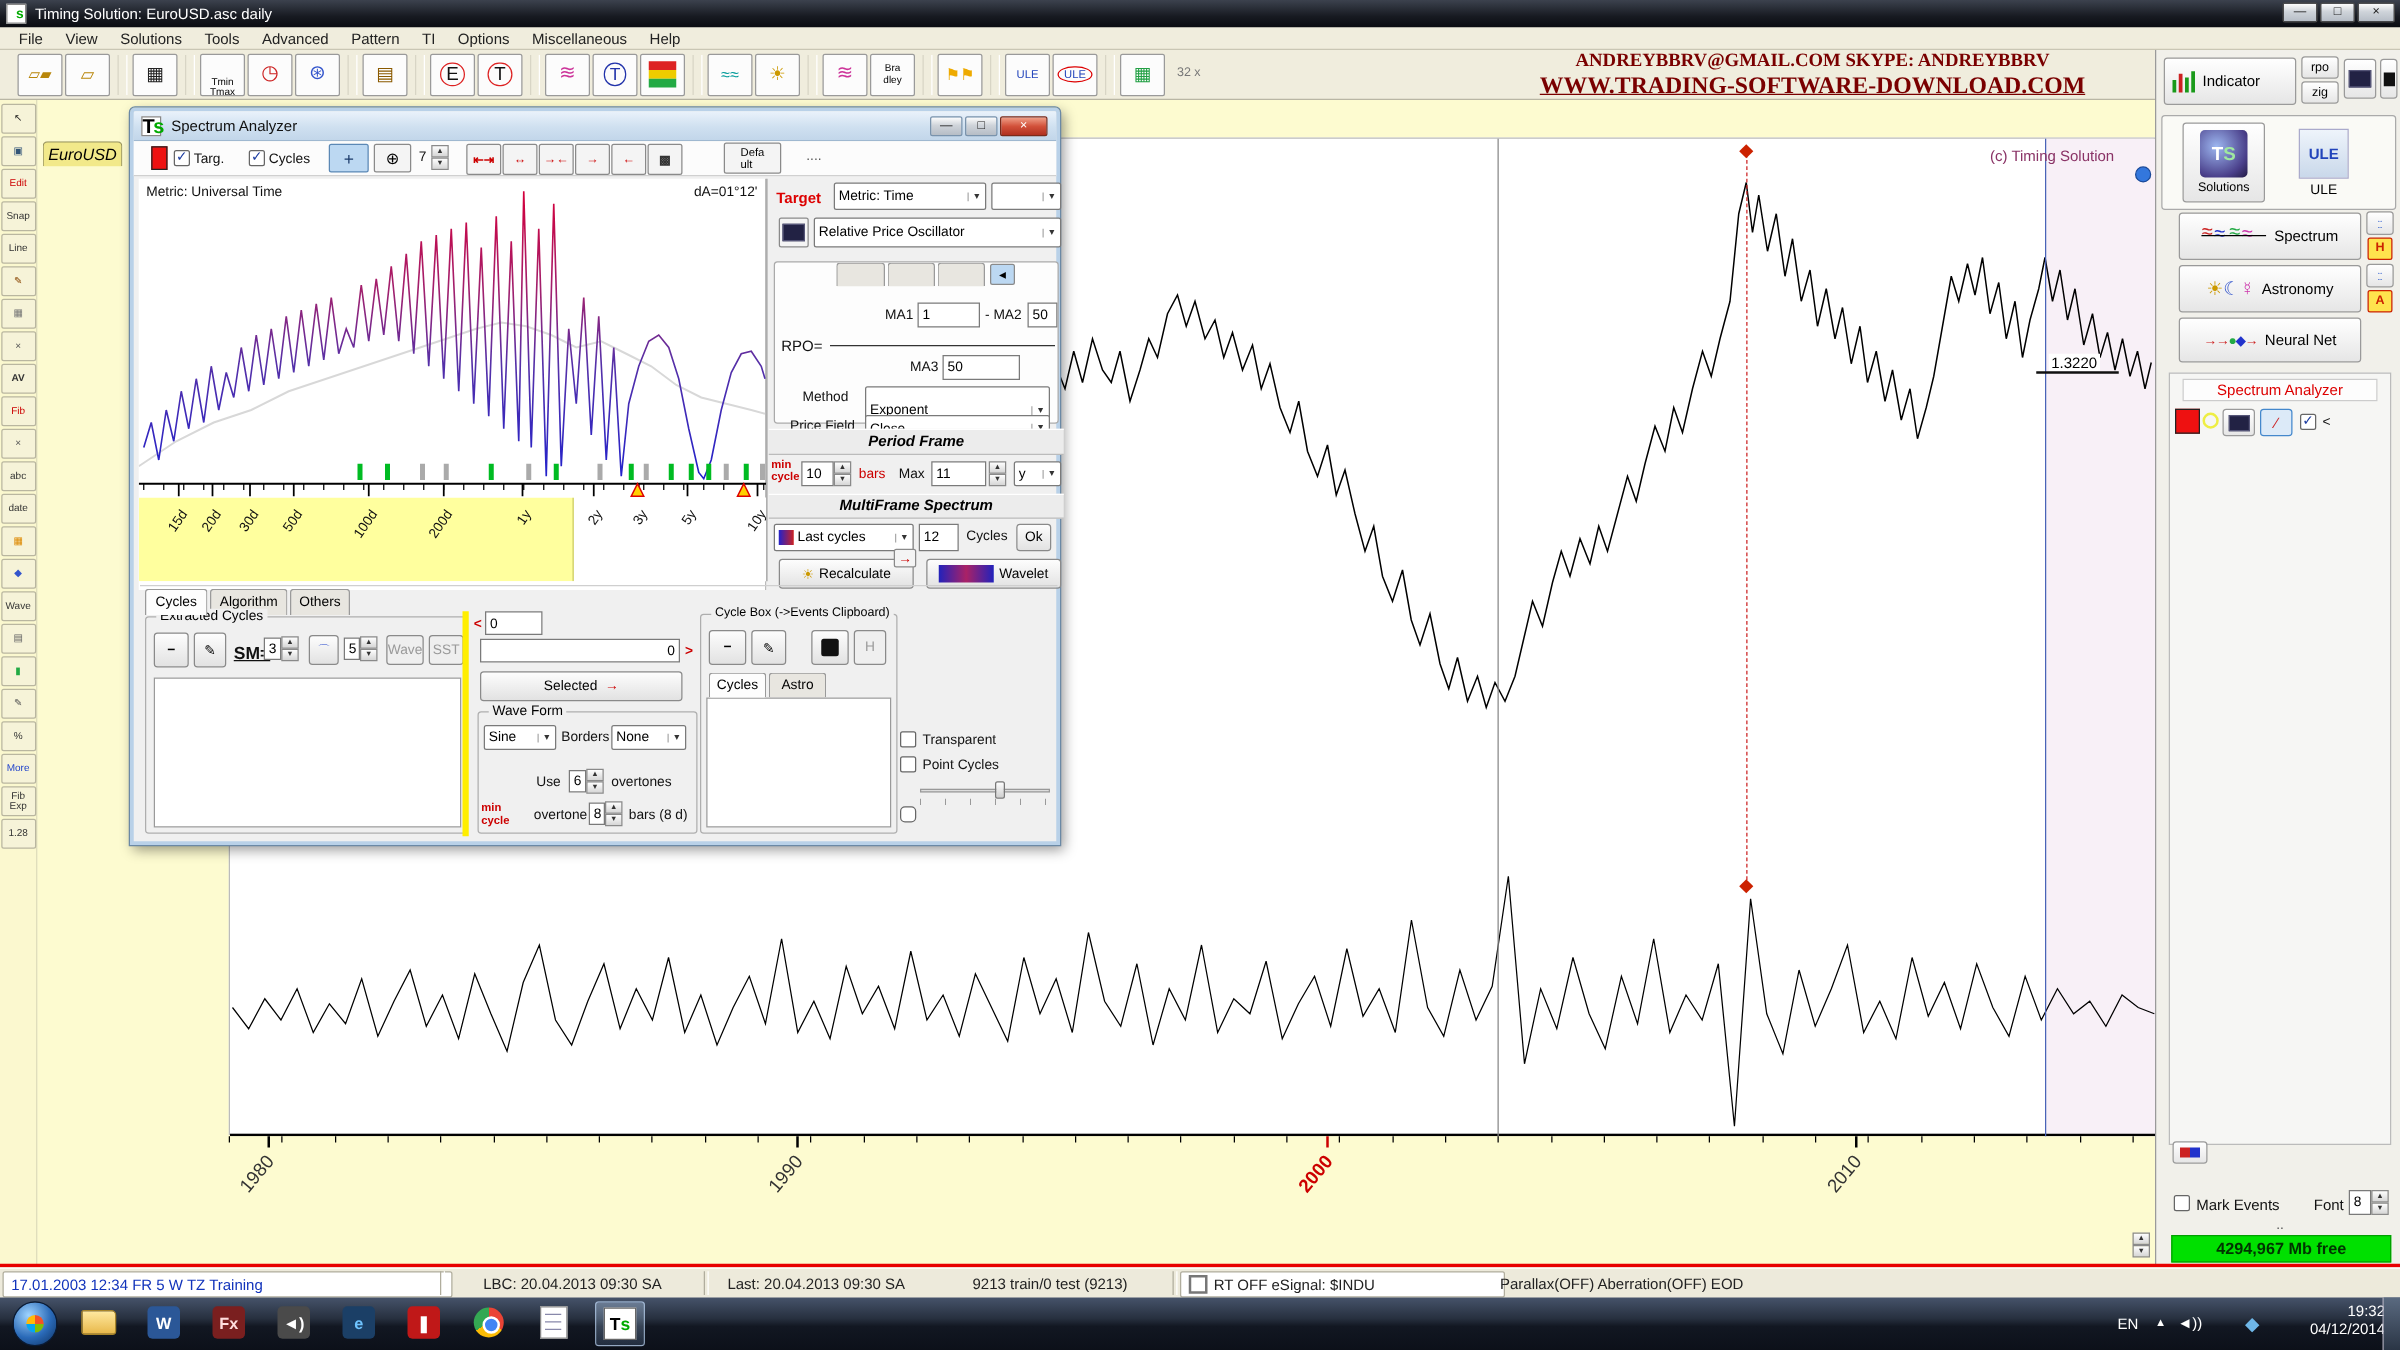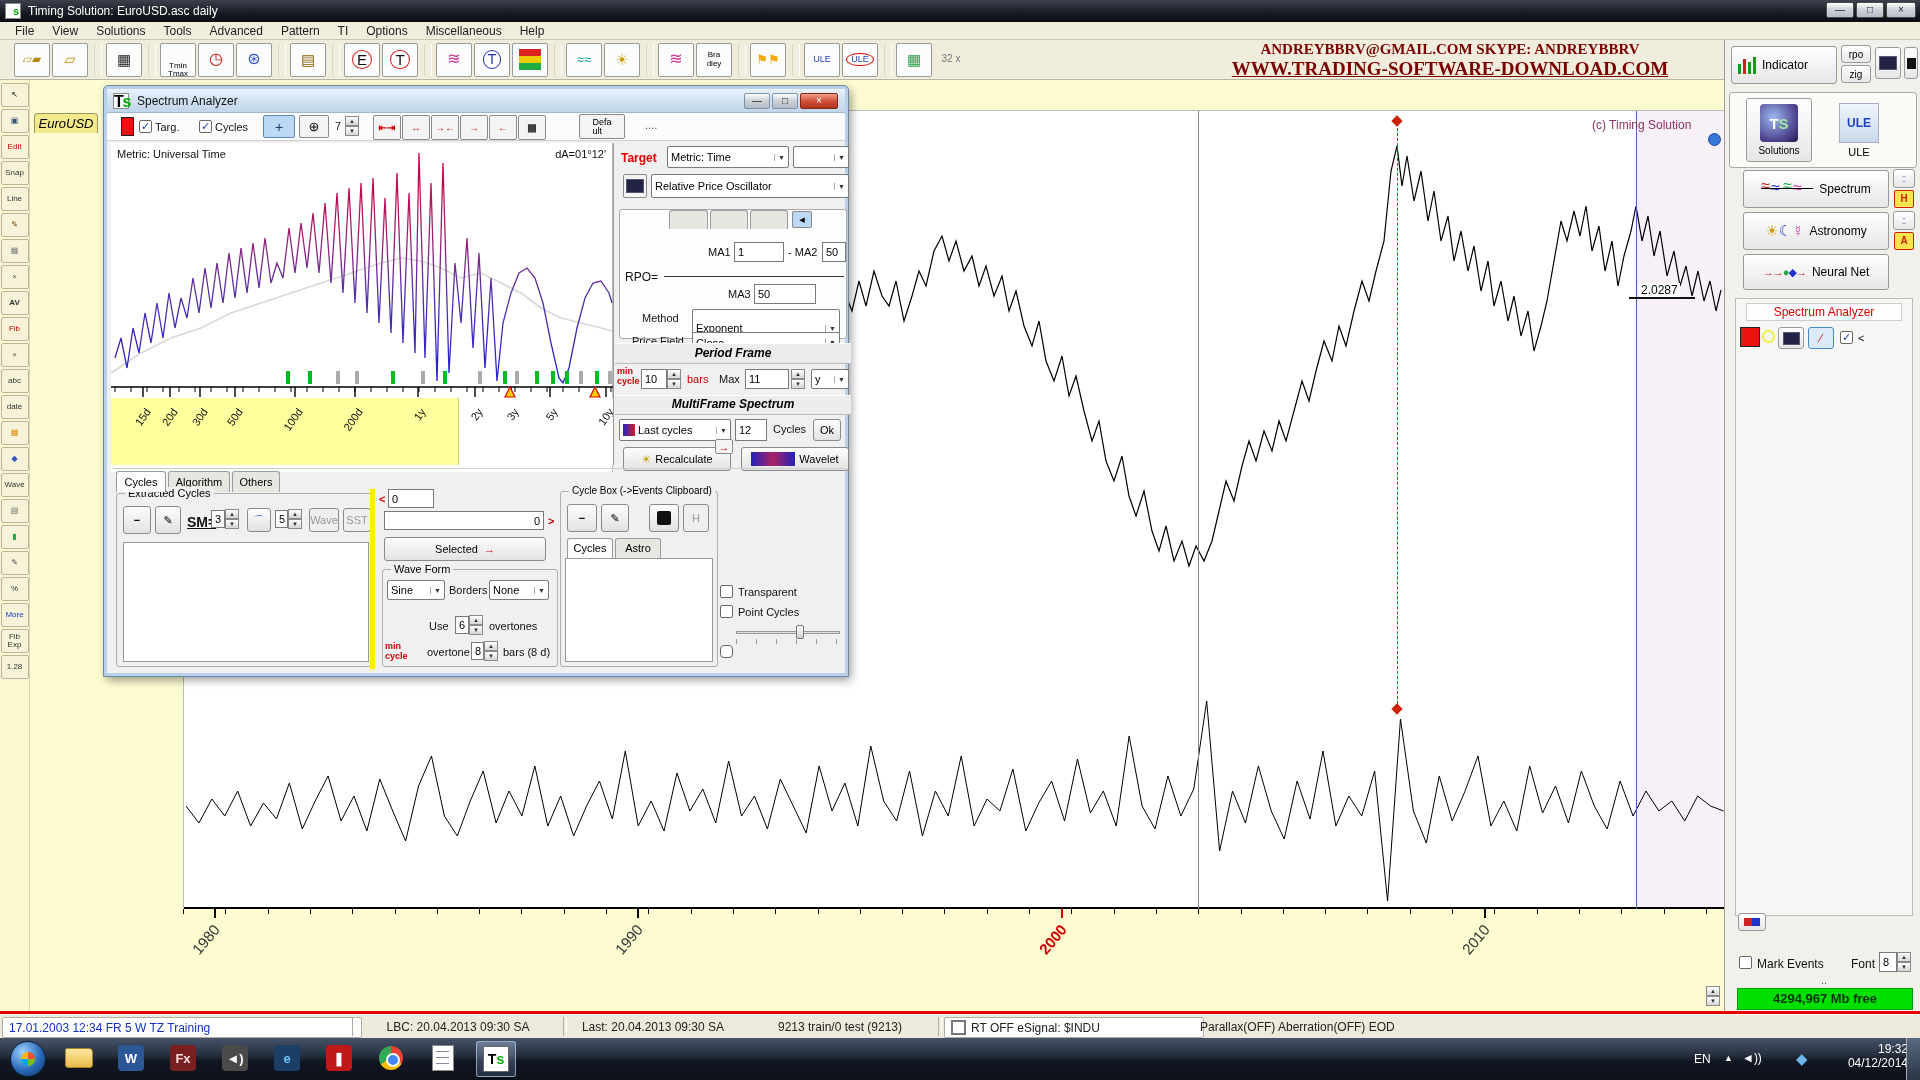--- a/index.html
+++ b/index.html
@@ -167,21 +167,21 @@
         <polyline points="2,695 14.92,712 27.84,688 40.76,705 53.68,680 66.6,715 79.52,692 92.44,708 105.36,672 118.28,718 131.2,690 144.12,665 157.04,710 169.96,685 182.88,720 195.8,668 208.72,700 221.64,730 234.56,675 247.48,645 260.4,705 273.32,725 286.24,690 299.16,660 312.08,712 325,680 337.92,705 350.84,655 363.76,715 376.68,685 389.6,725 402.52,695 415.44,670 428.36,708 441.28,640 454.2,715 467.12,690 480.04,720 492.96,662 505.88,700 518.8,678 531.72,712 544.64,650 557.56,705 570.48,685 583.4,718 596.32,668 609.24,695 622.16,722 635.08,655 648,700 660.92,672 673.84,715 686.76,635 699.68,690 712.6,710 725.52,660 738.4399999999999,725 751.36,680 764.28,705 777.2,645 790.12,715 803.04,688 815.96,700 828.88,658 841.8,720 854.72,692 867.64,670 880.56,710 893.48,648 906.4,702 919.32,680 932.24,715 945.16,625 958.08,695 971,718 983.92,665 996.84,705 1009.76,678 1022.68,590 1035.6,740 1048.52,680 1061.44,712 1074.36,655 1087.28,700 1100.2,728 1113.12,670 1126.04,708 1138.96,640 1151.8799999999999,715 1164.8,685 1177.72,705 1190.64,660 1203.56,790 1216.48,608 1229.4,700 1242.32,732 1255.24,665 1268.16,710 1281.08,680 1294,645 1306.92,715 1319.84,690 1332.76,720 1345.68,655 1358.6,702 1371.52,675 1384.44,712 1397.36,660 1410.28,695 1423.2,718 1436.12,670 1449.04,705 1461.96,680 1474.8799999999999,700 1487.8,690 1500.72,710 1513.64,685 1526.56,695 1539.48,700" fill="none" stroke="#000" stroke-width="1"></polyline>
         <line x1="0" y1="797" x2="1541" y2="797" stroke="#000" stroke-width="2"></line>
       </svg>
     <div class="ab vline" style="left:1014px;background:#888;"></div>
     <div class="ab vline" style="left:1452px;background:#4a63b8;"></div>
     <div class="ab" style="left:1213px;top:12px;height:586px;width:0;border-left:1px dashed #cc2222;"></div>
     <div class="ab" style="left:1209px;top:6px;width:8px;height:8px;background:#cc2200;transform:rotate(45deg);"></div>
     <div class="ab" style="left:1209px;top:594px;width:8px;height:8px;background:#cc2200;transform:rotate(45deg);"></div>
     <div class="ab" style="left:1408px;top:7px;color:#8a3366;font-size:12px;">(c) Timing Solution</div>
     <div class="ab" style="left:1524px;top:22px;width:13px;height:13px;border-radius:50%;background:#3377dd;border:1px solid #1a4a99;"></div>
-    <div class="ab" style="left:1455px;top:172px;font-size:12px;color:#000;background:#fff;padding:0 2px;">2.0287</div>
+    <div class="ab" style="left:1455px;top:172px;font-size:12px;color:#000;background:#fff;padding:0 2px;">1.3220</div>
     <div class="ab" style="left:1445px;top:186px;width:66px;height:2px;background:#111;"></div>
   </div>
   <div id="axisarea"></div>
 
   <div class="ab dlg" id="dlg">
     <div class="ab dlg-title">
       <span class="ab" style="left:6px;top:4px;width:16px;height:16px;background:#fff;border:1px solid #888;font-weight:bold;font-size:16px;line-height:15px;text-align:center;">T<span style="color:#0a0;">s</span></span>
       <span class="ab" style="left:30px;top:5px;font-size:12px;color:#111;">Spectrum Analyzer</span>
       <span class="ab winbtn" style="left:637px;top:4px;width:26px;border-color:#7a93ac;">—</span>
       <span class="ab winbtn" style="left:665px;top:4px;width:26px;border-color:#7a93ac;">□</span>

